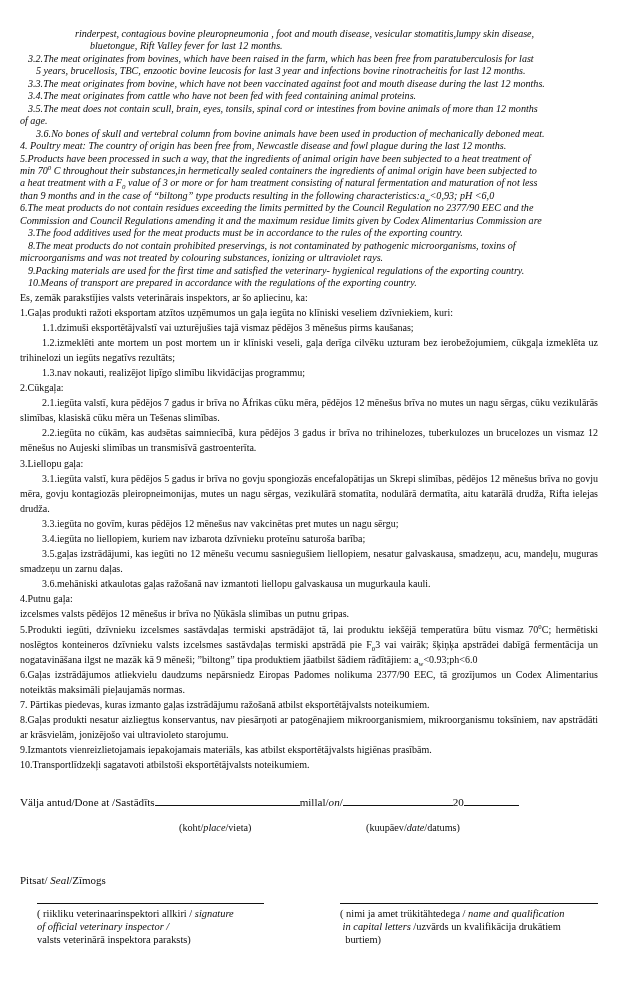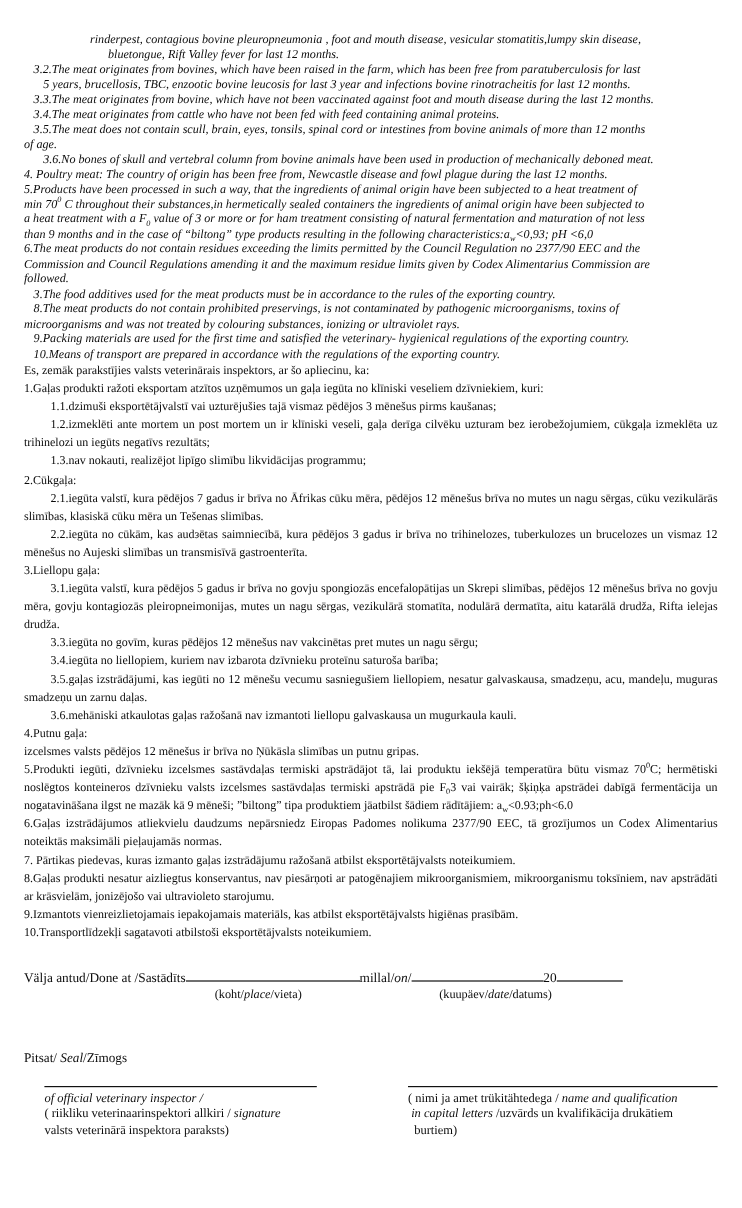--- a/index.html
+++ b/index.html
@@ -68,21 +68,21 @@
     vertical-align: baseline;
   }
   .ul.w1 { width: 145px; }
   .ul.w2 { width: 110px; }
   .ul.w3 { width: 55px; }
   .capRow {
     font-size: 10.2px;
     line-height: 13px;
     position: relative;
     height: 14px;
-    margin-top: 1px;
+    margin-top: 12px;
     text-align: right;
   }
   .capRow .c1 { position: absolute; left: 159px; }
   .capRow .c2 { position: absolute; left: 346px; }
 
   
   .seal {
     margin-top: 38px;
     font-size: 11px;
     line-height: 14px;
@@ -123,21 +123,20 @@
     <p class="ind-xs">3.5.The meat does not contain scull, brain, eyes, tonsils, spinal cord or intestines from bovine animals of more than 12 months</p>
     <p class="flush">of age.</p>
     <p class="ind-sm">3.6.No bones of skull and vertebral column from bovine animals have been used in production of mechanically deboned meat.</p>
     <p class="flush">4. Poultry meat: The country of origin has been free from, Newcastle disease and fowl plague during the last 12 months.</p>
     <p class="flush">5.Products have been processed in such a way, that the ingredients of animal origin have been subjected to a heat treatment of</p>
     <p class="flush"><span>min 70</span><span class="sup">0</span><span> C throughout their substances,in hermetically sealed containers the ingredients of animal origin have been subjected to</span></p>
     <p class="flush"><span>a heat treatment with a F</span><span class="sub">0</span><span> value of 3 or more or for ham treatment consisting of natural fermentation and maturation of not less</span></p>
     <p class="flush"><span>than 9 months and in the case of “biltong” type products resulting in the following characteristics:a</span><span class="sub">w</span><span>&lt;0,93; pH &lt;6,0</span></p>
     <p class="flush">6.The meat products do not contain residues exceeding the limits permitted by the Council Regulation no 2377/90 EEC and the</p>
     <p class="flush">Commission and Council Regulations amending it and the maximum residue limits given by Codex Alimentarius Commission are</p>
-    <p class="flush">followed.</p>
     <p class="ind-xs">3.The food additives used for the meat products must be in accordance to the rules of the exporting country.</p>
     <p class="ind-xs">8.The meat products do not contain prohibited preservings, is not contaminated by pathogenic microorganisms, toxins of</p>
     <p class="flush">microorganisms and was not treated by colouring substances, ionizing or ultraviolet rays.</p>
     <p class="ind-xs">9.Packing materials are used for the first time and satisfied the veterinary- hygienical regulations of the exporting country.</p>
     <p class="ind-xs">10.Means of transport are prepared in accordance with the regulations of the exporting country.</p>
   </div>
 
   <div class="lv">
     <p class="i0 nj">Es, zemāk parakstījies  valsts veterinārais inspektors, ar šo apliecinu, ka:</p>
     <p class="i0 nj">1.Gaļas produkti ražoti eksportam atzītos uzņēmumos un gaļa iegūta no klīniski veseliem dzīvniekiem, kuri:</p>
@@ -169,22 +168,22 @@
   <div class="capRow">
     <span class="c1"><span>(koht/</span><i class="it">place</i><span>/vieta)</span></span>
     <span class="c2"><span>(kuupäev/</span><i class="it">date</i><span>/datums)</span></span>
   </div>
 
   <div class="seal"><span>Pitsat/ </span><i class="it">Seal</i><span>/Zīmogs</span></div>
 
   <div class="sigWrap">
     <div class="sigCol left">
       <div class="rule"></div>
+      <div><span>( riikliku veterinaarinspektori allkiri / </span><i class="it">signature</i></div>
       <div><i class="it">of official veterinary inspector /</i></div>
-      <div><span>( riikliku veterinaarinspektori allkiri / </span><i class="it">signature</i></div>
       <div>valsts veterinārā inspektora paraksts)</div>
     </div>
     <div class="sigCol right">
       <div class="rule"></div>
       <div><span>( nimi ja amet trükitähtedega / </span><i class="it">name and qualification</i></div>
       <div>&nbsp;<i class="it">in capital letters </i><span>/uzvārds un kvalifikācija drukātiem</span></div>
       <div>&nbsp;&nbsp;<span>burtiem)</span></div>
     </div>
   </div>
 

